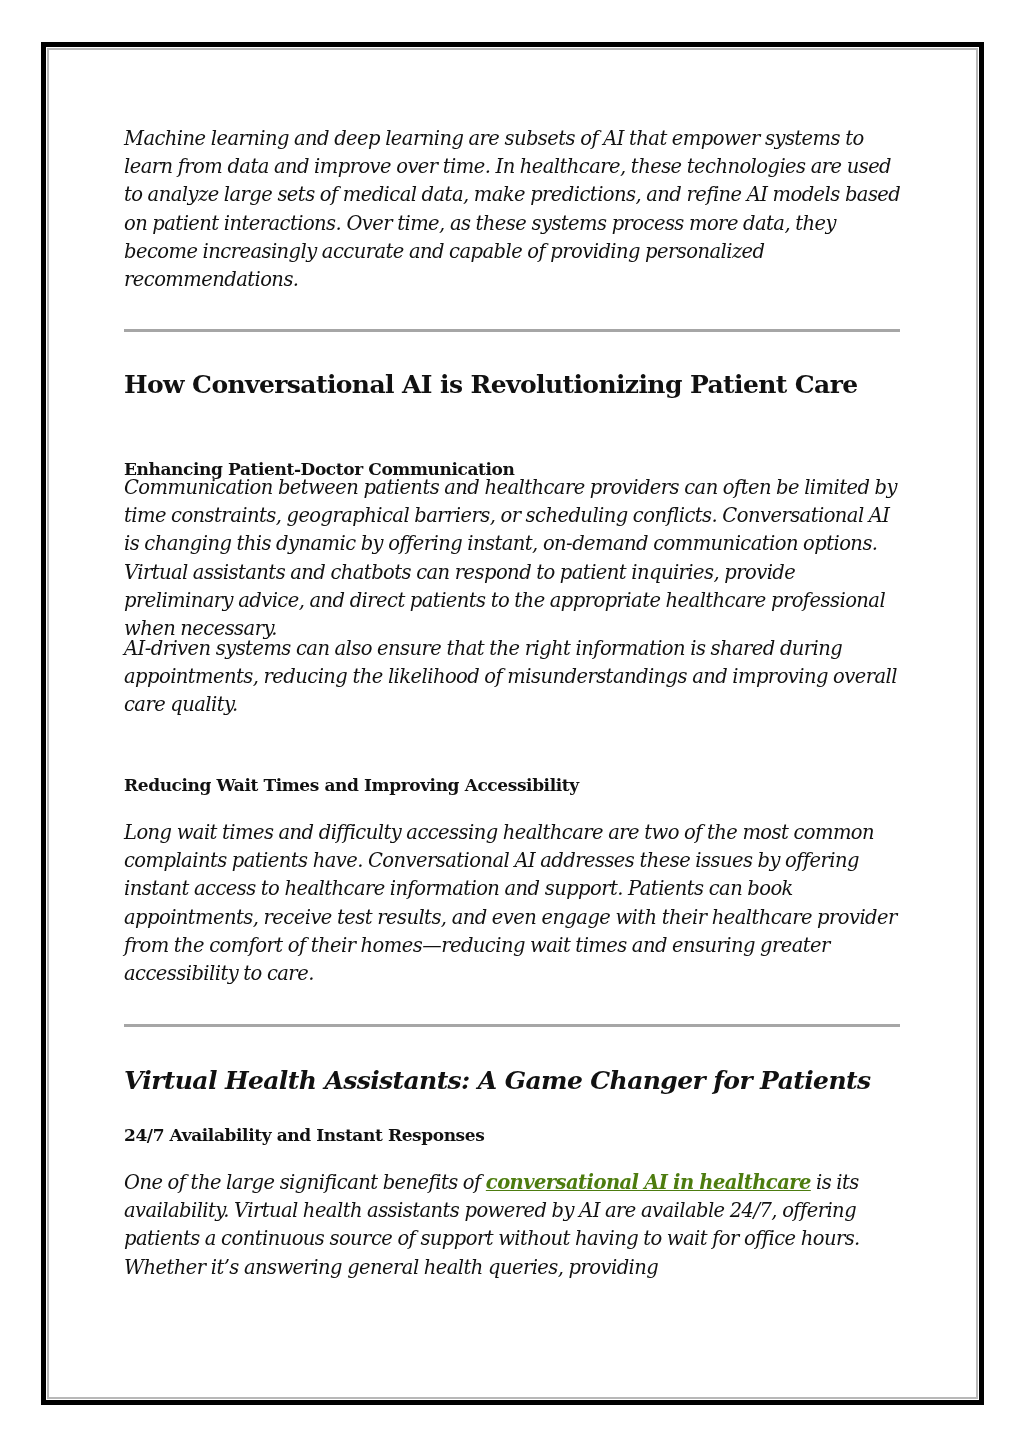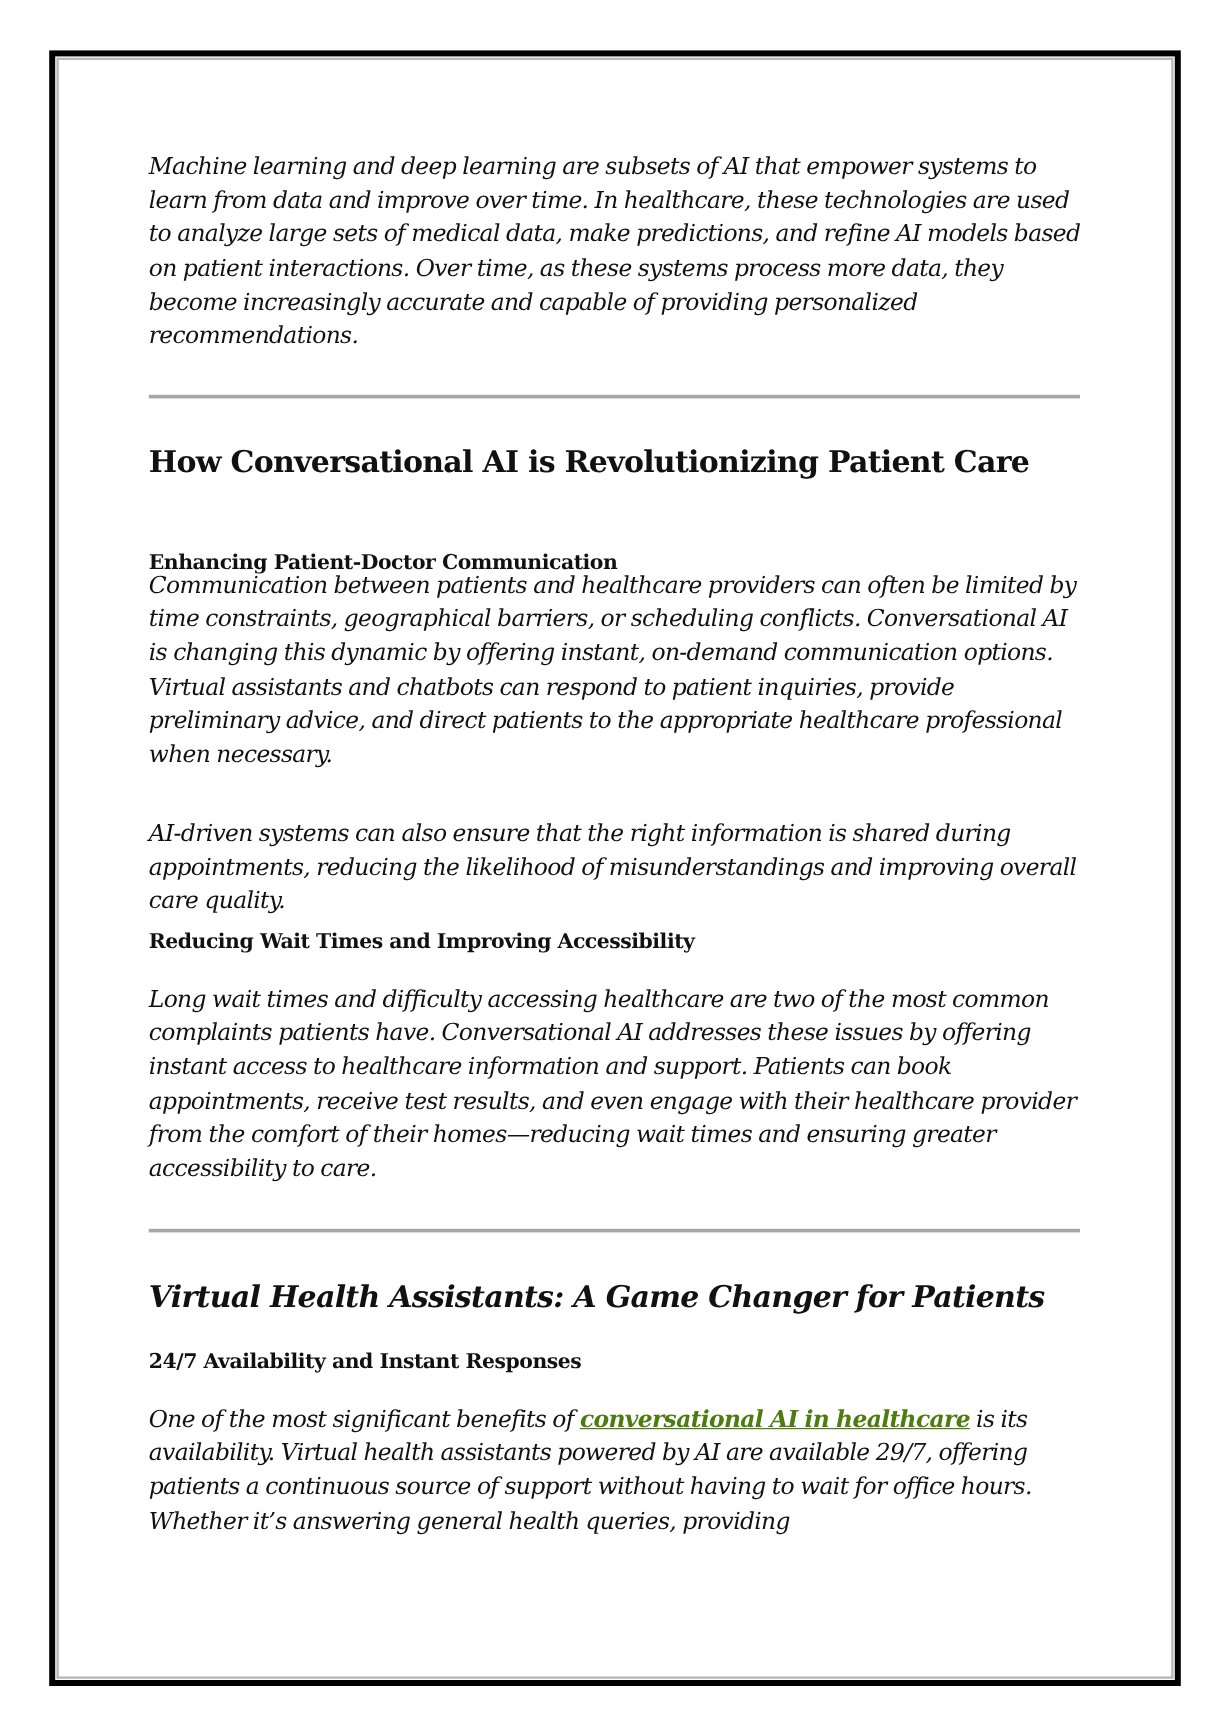--- a/index.html
+++ b/index.html
@@ -89,27 +89,27 @@
   <p class="para abs" style="top:0px;">Machine learning and deep learning are subsets of AI that empower systems to learn from data and improve over time. In healthcare, these technologies are used to analyze large sets of medical data, make predictions, and refine AI models based on patient interactions. Over time, as these systems process more data, they become increasingly accurate and capable of providing personalized recommendations.</p>
 
   <div class="hr abs" style="top:204px;"></div>
 
   <h2 class="h2 abs" style="top:244px;">How Conversational AI is Revolutionizing Patient Care</h2>
 
   <h3 class="h3 abs" style="top:288px;margin-top:44px;">Enhancing Patient-Doctor Communication</h3>
 
   <p class="para abs" style="top:349px;">Communication between patients and healthcare providers can often be limited by time constraints, geographical barriers, or scheduling conflicts. Conversational AI is changing this dynamic by offering instant, on-demand communication options. Virtual assistants and chatbots can respond to patient inquiries, provide preliminary advice, and direct patients to the appropriate healthcare professional when necessary.</p>
 
-  <p class="para abs" style="top:556px;">AI-driven systems can also ensure that the right information is shared during appointments, reducing the likelihood of misunderstandings and improving overall care quality.</p>
+  <p class="para abs" style="top:510px;">AI-driven systems can also ensure that the right information is shared during appointments, reducing the likelihood of misunderstandings and improving overall care quality.</p>
 
   <h3 class="h3 abs" style="top:648px;">Reducing Wait Times and Improving Accessibility</h3>
 
   <p class="para abs" style="top:694px;">Long wait times and difficulty accessing healthcare are two of the most common complaints patients have. Conversational AI addresses these issues by offering instant access to healthcare information and support. Patients can book appointments, receive test results, and even engage with their healthcare provider from the comfort of their homes—reducing wait times and ensuring greater accessibility to care.</p>
 
   <div class="hr abs" style="top:899px;"></div>
 
   <h2 class="h2 abs" style="top:940px;font-style:italic;">Virtual Health Assistants: A Game Changer for Patients</h2>
 
   <h3 class="h3 abs" style="top:998px;">24/7 Availability and Instant Responses</h3>
 
-  <p class="para abs" style="top:1044px;"><span>One of the most significant benefits of </span><a class="link" href="#">conversational AI in healthcare</a><span> is its availability. Virtual health assistants powered by AI are available 29/7, offering patients a continuous source of support without having to wait for office hours. Whether it’s answering general health queries, providing</span></p>
+  <p class="para abs" style="top:1044px;"><span>One of the large significant benefits of </span><a class="link" href="#">conversational AI in healthcare</a><span> is its availability. Virtual health assistants powered by AI are available 24/7, offering patients a continuous source of support without having to wait for office hours. Whether it’s answering general health queries, providing</span></p>
 
 </div>
 
 </body></html>

